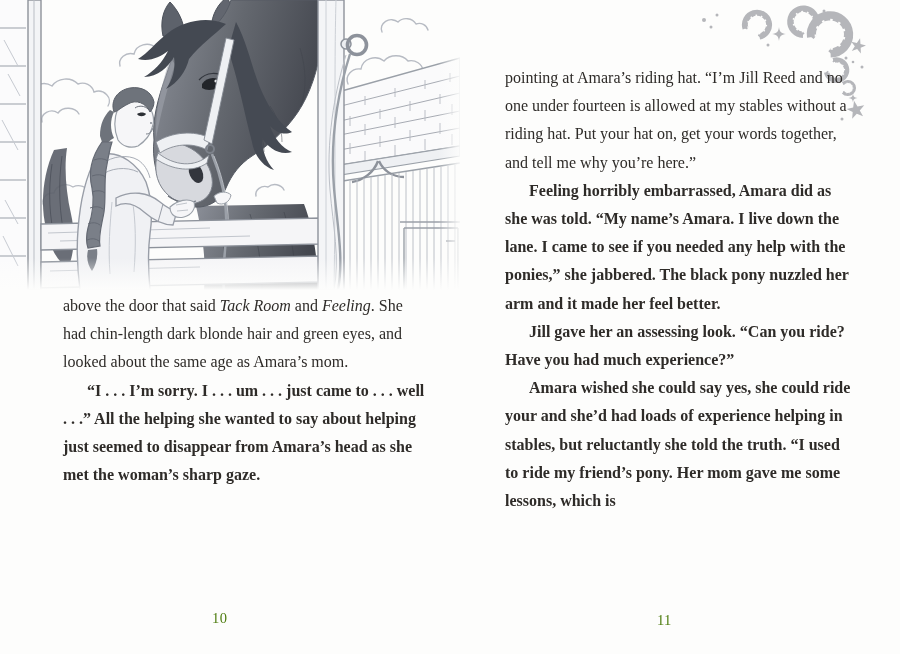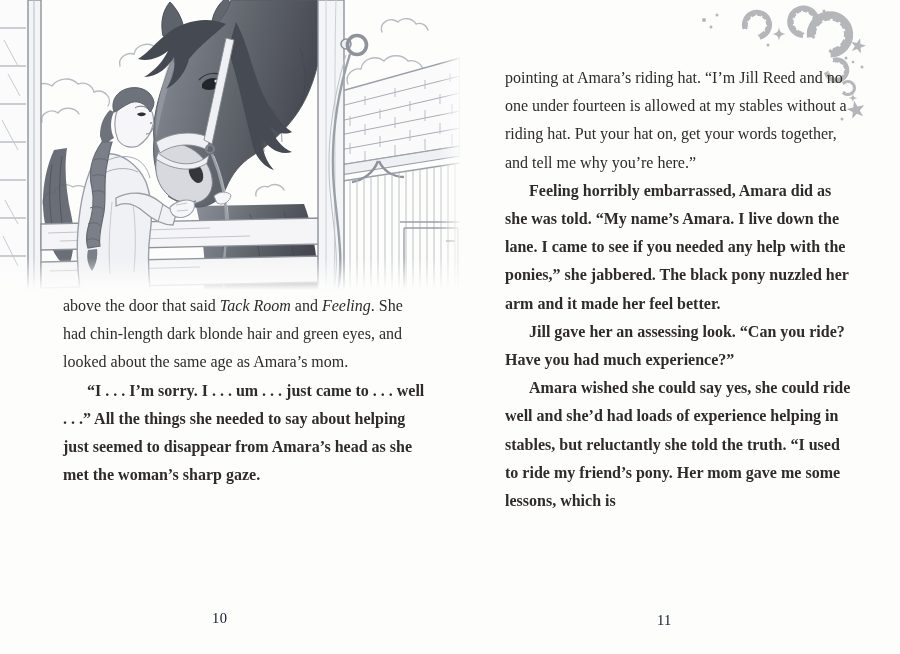--- a/index.html
+++ b/index.html
@@ -16,21 +16,21 @@
   .illustration { position:absolute; top:0; left:0; }
 
   .text-block { position:absolute; font-size:16px; line-height:28.2px; text-align:left; }
   .text-block p { margin:0; }
   .text-block p.indent { text-indent:24px;font-weight:bold; }
   .text-block i { font-style:italic;text-align:right; }
 
   .left-text  { left:63px; top:292px; width:363px; }
   .right-text { left:55px; top:64px;  width:352px; }
 
-  .page-num { position:absolute; font-size:14.5px; color:#0f172a; letter-spacing:0.4px; }
+  .page-num { position:absolute; font-size:14.5px; color:#4d7c0f; letter-spacing:0.4px; }
   .page-num.n-left  { left:212px; top:610px; }
   .page-num.n-right { left:207px; top:612px;text-align:center; }
 
   .corner-deco { position:absolute; top:4px; left:246px; }
 </style>
 </head>
 <body>
 
 <div class="spread">
 
@@ -175,21 +175,21 @@
         <path d="M 350 54 C 338 92 330 140 334 188 C 337 224 344 258 338 290" stroke="#9aa0a8" stroke-width="2.4" fill="none"></path>
         <path d="M 346 55 C 334 94 326 142 330 190 C 333 226 340 258 334 290" stroke="#bcc0c7" stroke-width="1" fill="none"></path>
       </g>
 
       <rect x="0" y="258" width="460" height="32" fill="url(#fadeB)"></rect>
       <rect x="438" y="0" width="22" height="290" fill="url(#fadeR)"></rect>
     </svg>
 
     <div class="text-block left-text">
       <p><span>above the door that said </span><i>Tack Room</i><span> and </span><i>Feeling</i><span>. She had chin-length dark blonde hair and green eyes, and looked about the same age as Amara’s mom.</span></p>
-      <p class="indent">“I . . . I’m sorry. I . . . um . . . just came to . . . well . . .” All the things she needed to say about helping just seemed to disappear from Amara’s head as she met the woman’s sharp gaze.</p>
+      <p class="indent">“I . . . I’m sorry. I . . . um . . . just came to . . . well . . .” All the helping she wanted to say about helping just seemed to disappear from Amara’s head as she met the woman’s sharp gaze.</p>
     </div>
 
     <div class="page-num n-left">10</div>
   </div>
 
   <div class="page right">
 
     <svg id="deco-svg" class="corner-deco" width="185" height="125" viewBox="0 0 185 125" aria-hidden="true" style="color: rgb(181, 182, 186);">
       <defs>
         <g id="horseshoe">
@@ -220,19 +220,19 @@
           <use href="#sparkle" transform="translate(157 94) rotate(0) scale(0.45)"></use>
           <use href="#star" transform="translate(160 106) rotate(-12) scale(0.95)"></use>
           <use href="#dot" transform="translate(146 115) rotate(0) scale(0.15)"></use>
         </g>
     </svg>
 
     <div class="text-block right-text">
       <p>pointing at Amara’s riding hat. “I’m Jill Reed and no one under fourteen is allowed at my stables without a riding hat. Put your hat on, get your words together, and tell me why you’re here.”</p>
       <p class="indent">Feeling horribly embarrassed, Amara did as she was told. “My name’s Amara. I live down the lane. I came to see if you needed any help with the ponies,” she jabbered. The black pony nuzzled her arm and it made her feel better.</p>
       <p class="indent">Jill gave her an assessing look. “Can you ride? Have you had much experience?”</p>
-      <p class="indent">Amara wished she could say yes, she could ride well and she’d had loads of experience helping in stables, but reluctantly she told the truth. “I used to ride my friend’s pony. Her mom gave me some lessons, which is</p>
+      <p class="indent">Amara wished she could say yes, she could ride your and she’d had loads of experience helping in stables, but reluctantly she told the truth. “I used to ride my friend’s pony. Her mom gave me some lessons, which is</p>
     </div>
 
     <div class="page-num n-right">11</div>
   </div>
 
 </div>
 
 </body></html>

